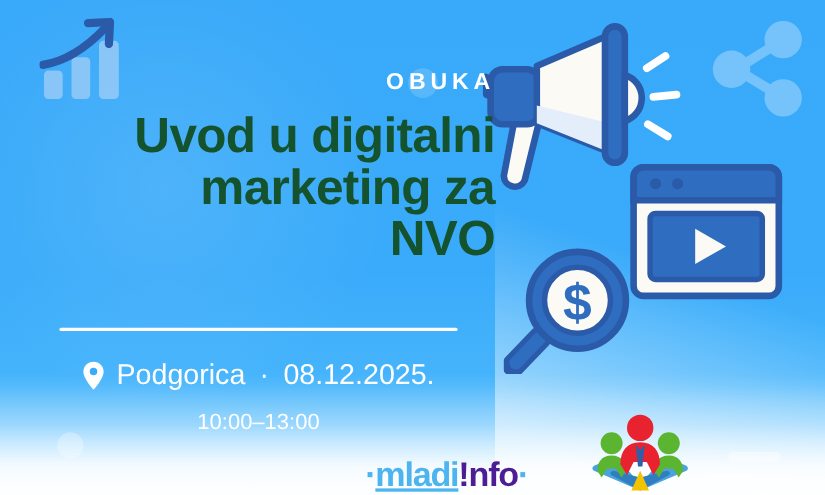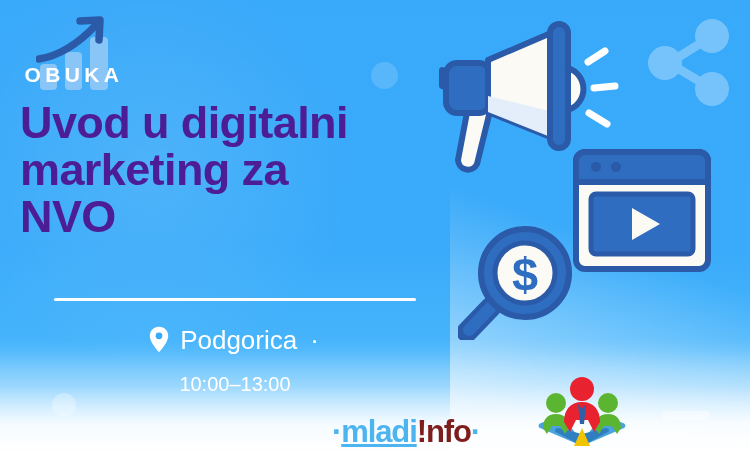--- a/index.html
+++ b/index.html
@@ -95,33 +95,33 @@
     position: absolute;
     left: 458px; top: 218px;
     width: 122px; height: 122px;
   }
 
   
   .text-col {
     position: absolute;
     left: 20px; top: 64px;
     width: 430px;
-    text-align: left;
+    text-align: right;
   }
   .kicker {
     color: #ffffff;
     font-size: 21px;
     font-weight: bold;
     letter-spacing: 4.4px;
     line-height: 1;
     margin: 0 0 14px 0;
     text-indent: 4.4px;
   }
   .headline {
-    color: #4c1d95;
+    color: #14532d;
     font-size: 45px;
     font-weight: bold;
     line-height: 1.045;
     letter-spacing: -0.6px;
     margin: 0;
     white-space: pre-line;
   }
 
   .divider {
     position: absolute;
@@ -134,21 +134,21 @@
   
   .meta {
     position: absolute;
     left: 20px; top: 326px;
     width: 430px;
     text-align: center;
     color: #ffffff;
   }
   .meta-line1 {
     display: flex;
-    align-items: flex-start;
+    align-items: flex-end;
     justify-content: center;
     gap: 11px;
     font-size: 26px;
     line-height: 1.1;
     white-space: nowrap;
   }
   .pin-icon { width: 20px; height: 27px; flex: 0 0 auto; display:block; }
   .meta-sep { margin: 0 2px; }
   .meta-line2 {
     font-size: 20px;
@@ -162,21 +162,21 @@
     left: 332px; top: 416px;
     display: flex;
     align-items: baseline;
     font-size: 31px;
     font-weight: bold;
     letter-spacing: -1.1px;
     line-height: 1;
   }
   .wm-dot { color: #4cb4ef; font-size: 31px; }
   .wm-mladi { color: #4cb4ef; text-decoration: underline; }
-  .wm-info { color: #7f1d1d; }
+  .wm-info { color: #4c1d95; }
 
   
   .partner-logo {
     position: absolute;
     left: 534px; top: 372px;
     width: 96px; height: 78px;
   }
 </style>
 </head>
 <body>
@@ -260,20 +260,21 @@
   <div class="divider"></div>
 
   <div class="meta">
     <div class="meta-line1">
       <svg class="pin-icon" viewBox="0 0 20 27">
         <path d="M10 0.8 C4.6 0.8 0.8 4.8 0.8 9.9 C0.8 16.4 10 26.2 10 26.2 C10 26.2 19.2 16.4 19.2 9.9 C19.2 4.8 15.4 0.8 10 0.8 Z" fill="#ffffff"></path>
         <circle cx="10" cy="9.8" r="3.4" fill="#3aabfa"></circle>
       </svg>
       <span>Podgorica</span>
       <span class="meta-sep">·</span>
+      <span>08.12.2025.</span>
     </div>
     <div class="meta-line2">10:00–13:00</div>
   </div>
 
   <div class="wordmark">
     <span class="wm-dot">·</span>
     <span class="wm-mladi">mladi</span>
     <span class="wm-info">!nfo</span>
     <span class="wm-dot">·</span>
   </div>

